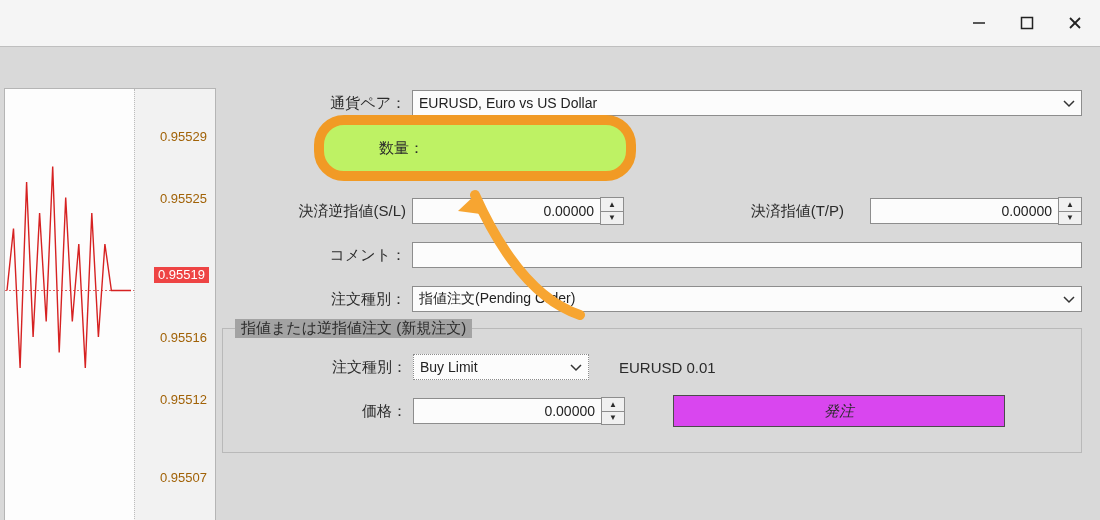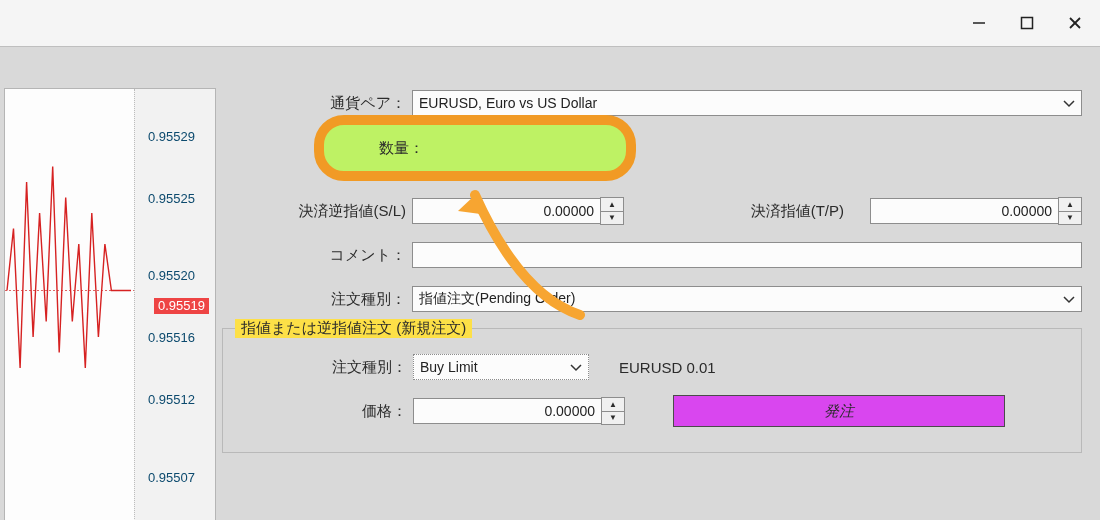--- a/index.html
+++ b/index.html
@@ -9,21 +9,21 @@
   .titlebar{height:46px;width:100%;background:#f5f5f5;border-bottom:1px solid #bfbfbf;display:flex;justify-content:flex-end;align-items:center;}
   .tbtn{width:46px;height:34px;display:flex;align-items:center;justify-content:center;margin-right:2px;}
   .tbtn svg{width:14px;height:14px;}
 
   .body-wrap{position:absolute;top:66px;left:0;right:0;bottom:0;}
 
   
   .chart-panel{position:absolute;top:22px;left:4px;width:210px;height:434px;background:#fdfdfd;border:1px solid #b5b5b5;}
   .chart-inner{position:absolute;inset:0;}
   .yaxis{position:absolute;right:0;top:0;bottom:0;width:80px;border-left:1px dotted #bdbdbd;background:#f2f2f2;}
-  .ytick{position:absolute;right:20px;font-size:13px;color:#0c4a6e;transform:translateY(-50%);}
+  .ytick{position:absolute;right:8px;font-size:13px;color:#a16207;transform:translateY(-50%);}
   .price-tag{position:absolute;right:6px;background:#ee4444;color:#fff;font-size:13px;padding:0 4px;line-height:16px;transform:translateY(-50%);}
 
   
   .form-area{position:absolute;top:22px;left:222px;right:18px;}
   .row{display:flex;align-items:center;height:30px;margin-bottom:14px;}
   .lbl{width:184px;text-align:right;padding-right:6px;font-size:15px;}
   .ctrl{flex:1;display:flex;align-items:center;gap:18px;}
 
   .select,.txt,.num{
     height:26px;border:1px solid #8d8d8d;background:#fcfcfc;box-sizing:border-box;
@@ -36,21 +36,21 @@
 
   .num-wrap{display:flex;align-items:center;}
   .num{width:188px;justify-content:flex-end;text-align:right;border-right:none;}
   .spin{width:22px;height:26px;border:1px solid #8d8d8d;background:#f0f0f0;display:flex;flex-direction:column;}
   .spin div{flex:1;display:flex;align-items:center;justify-content:center;font-size:8px;}
   .spin div:first-child{border-bottom:1px solid #8d8d8d;}
 
   .txt.full{width:100%;}
 
   .fieldset{border:1px solid #b9b9b9;padding:14px 0 14px 0;margin-top:6px;}
-  .legend{position:relative;top:-24px;left:12px;background:#fde047;padding:0 6px;display:inline-block;font-size:15px;}
+  .legend{position:relative;top:-24px;left:12px;background:#a3a3a3;padding:0 6px;display:inline-block;font-size:15px;}
   .fieldset .row{margin-bottom:14px;}
   .fieldset .row:last-child{margin-bottom:12px;}
 
   .summary{font-size:15px;padding-left:12px;}
 
   .submit-btn{
     width:330px;height:30px;background:#d946ef;border:1px solid #4b4b4b;
     display:flex;align-items:center;justify-content:center;font-size:15px;font-style:italic;
   }
 
@@ -95,21 +95,21 @@
           <line x1="0" y1="201.49999999998155" x2="130" y2="201.49999999998155" stroke="#d66" stroke-width="1" stroke-dasharray="2,2"></line>
           <path d="M 2.0 201.5 L 8.5 139.5 L 15.1 279.0 L 21.6 93.0 L 28.1 248.0 L 34.6 124.0 L 41.2 232.5 L 47.7 77.5 L 54.2 263.5 L 60.7 108.5 L 67.3 232.5 L 73.8 155.0 L 80.3 279.0 L 86.8 124.0 L 93.4 248.0 L 99.9 155.0 L 106.4 201.5 L 112.9 201.5 L 119.5 201.5 L 126.0 201.5 " fill="none" stroke="#d62222" stroke-width="1.4"></path>
         </svg>
       <div class="yaxis" id="yaxis">
           <div class="ytick" style="top: 46.5px;">0.95529</div>
           <div class="ytick" style="top: 108.5px;">0.95525</div>
           <div class="ytick" style="top: 186px;">0.95520</div>
           <div class="ytick" style="top: 248px;">0.95516</div>
           <div class="ytick" style="top: 310px;">0.95512</div>
           <div class="ytick" style="top: 387.5px;">0.95507</div>
-          <div class="price-tag" style="top: 217px;">0.95519</div>
+          <div class="price-tag" style="top: 186px;">0.95519</div>
         </div>
     </div>
   </div>
 
   <div class="form-area">
 
     <div class="row">
       <div class="lbl">通貨ペア：</div>
       <div class="ctrl">
         <div class="select full">

